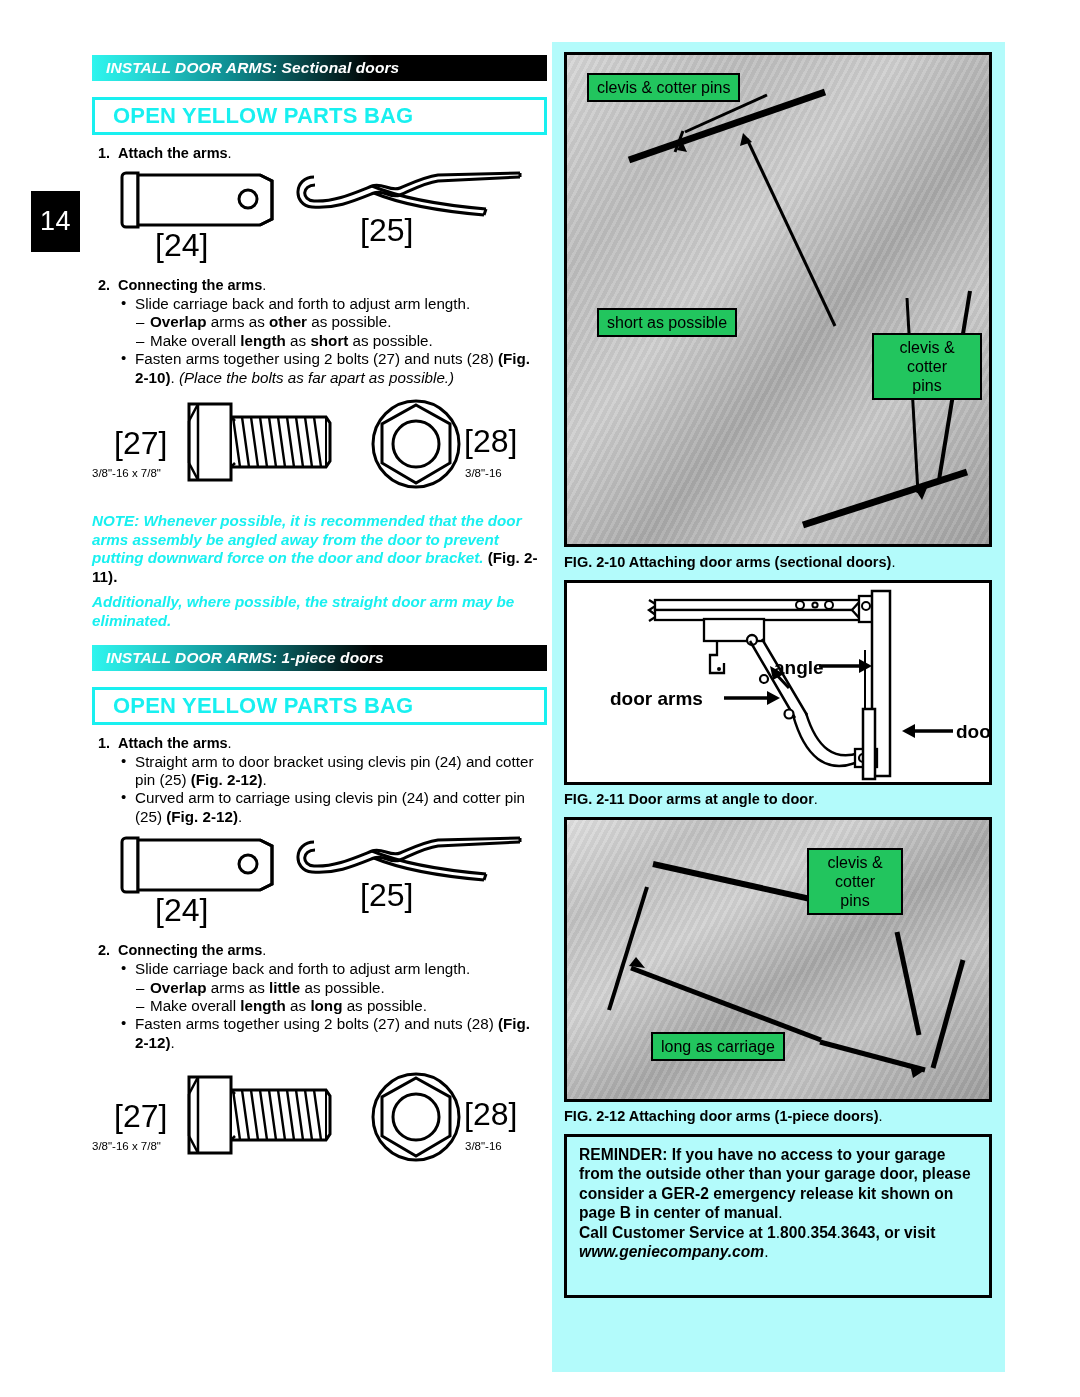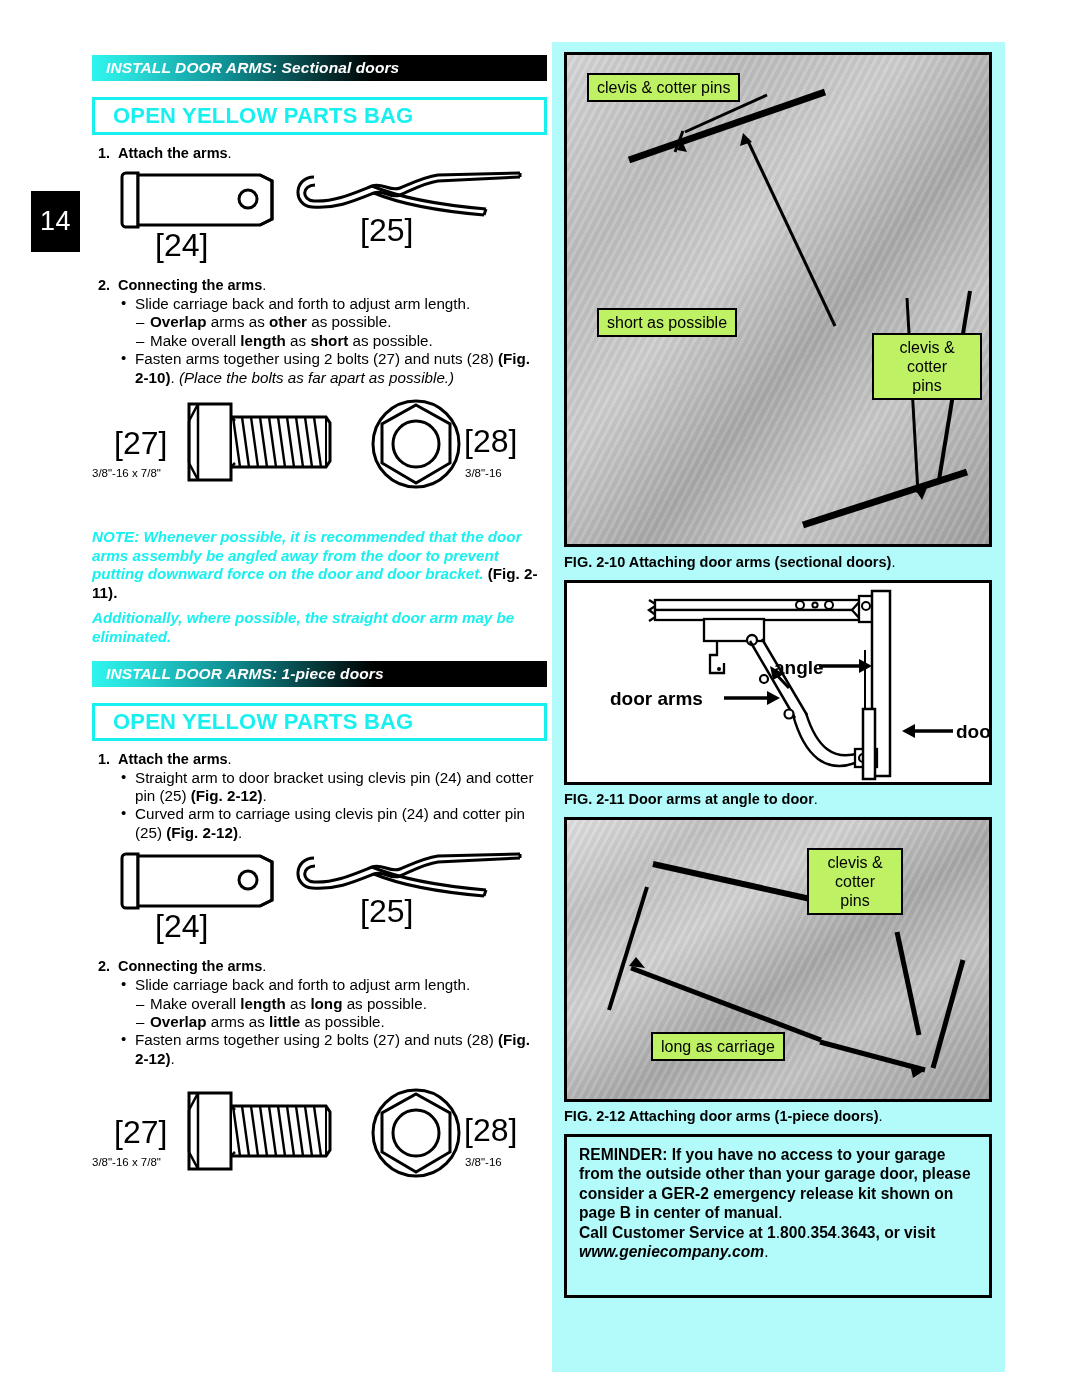--- a/index.html
+++ b/index.html
@@ -106,21 +106,21 @@
     position: absolute;
   }
   .lbl-spec {
     font-size: 11.5px;
     color: #000;
     position: absolute;
   }
 
   
   .note {
-    margin-top: 32px;
+    margin-top: 16px;
     font-size: 15.2px;
     line-height: 18.6px;
     font-style: italic;
     font-weight: bold;
     color: #18f0f0;
   }
   .note .blk { color: #000; font-style: normal; }
   .note p + p { margin-top: 7px; }
 
   
@@ -156,21 +156,21 @@
   .photo::after {
     content: "";
     position: absolute; inset: 0;
     background:
       repeating-linear-gradient(118deg, rgba(255,255,255,0.16) 0px, rgba(255,255,255,0.16) 3px, rgba(0,0,0,0.07) 3px, rgba(0,0,0,0.07) 7px);
     opacity: .55;
   }
 
   .callout {
     position: absolute;
-    background: #bef264;
+    background: #22c55e;
     border: 2px solid #000;
     font-size: 16px;
     color: #000;
     padding: 3px 8px;
     line-height: 19px;
     text-align: center;
     z-index: 5;
     white-space: pre-line;
   }
 
@@ -315,22 +315,22 @@
       </svg>
       <span class="lbl-num" style="left:268px; top:45px;">[25]</span>
     </div>
 
     <div class="step-head" style="margin-top:2px;">
       <span class="num">2.</span><span>Connecting the arms</span><span class="normal">.</span>
     </div>
 
     <ul class="bullets">
       <li class="b">Slide carriage back and forth to adjust arm length.</li>
+      <li class="d"><span class="bd">Overlap</span> arms as <span class="bd">little</span> as possible.</li>
       <li class="d">Make overall <span class="bd">length</span> as <span class="bd">long</span> as possible.</li>
-      <li class="d"><span class="bd">Overlap</span> arms as <span class="bd">little</span> as possible.</li>
       <li class="b">Fasten arms together using 2 bolts (27) and nuts (28) <span class="bd">(Fig. 2-12)</span>.</li>
     </ul>
 
     <div class="parts-row bolts" style="margin-top:22px;">
       <span class="lbl-num" style="left:22px; top:24px;">[27]</span>
       <span class="lbl-spec" style="left:0px; top:66px;">3/8"-16 x 7/8"</span>
 
       <svg width="165" height="82" viewBox="0 0 165 82" style="position:absolute;left:94px;top:0px;">
         <rect x="3" y="3" width="42" height="76" fill="#fff" stroke="#000" stroke-width="3"></rect>
         <path d="M3 20 L12 3 M3 62 L12 79" fill="none" stroke="#000" stroke-width="2.5"></path>

